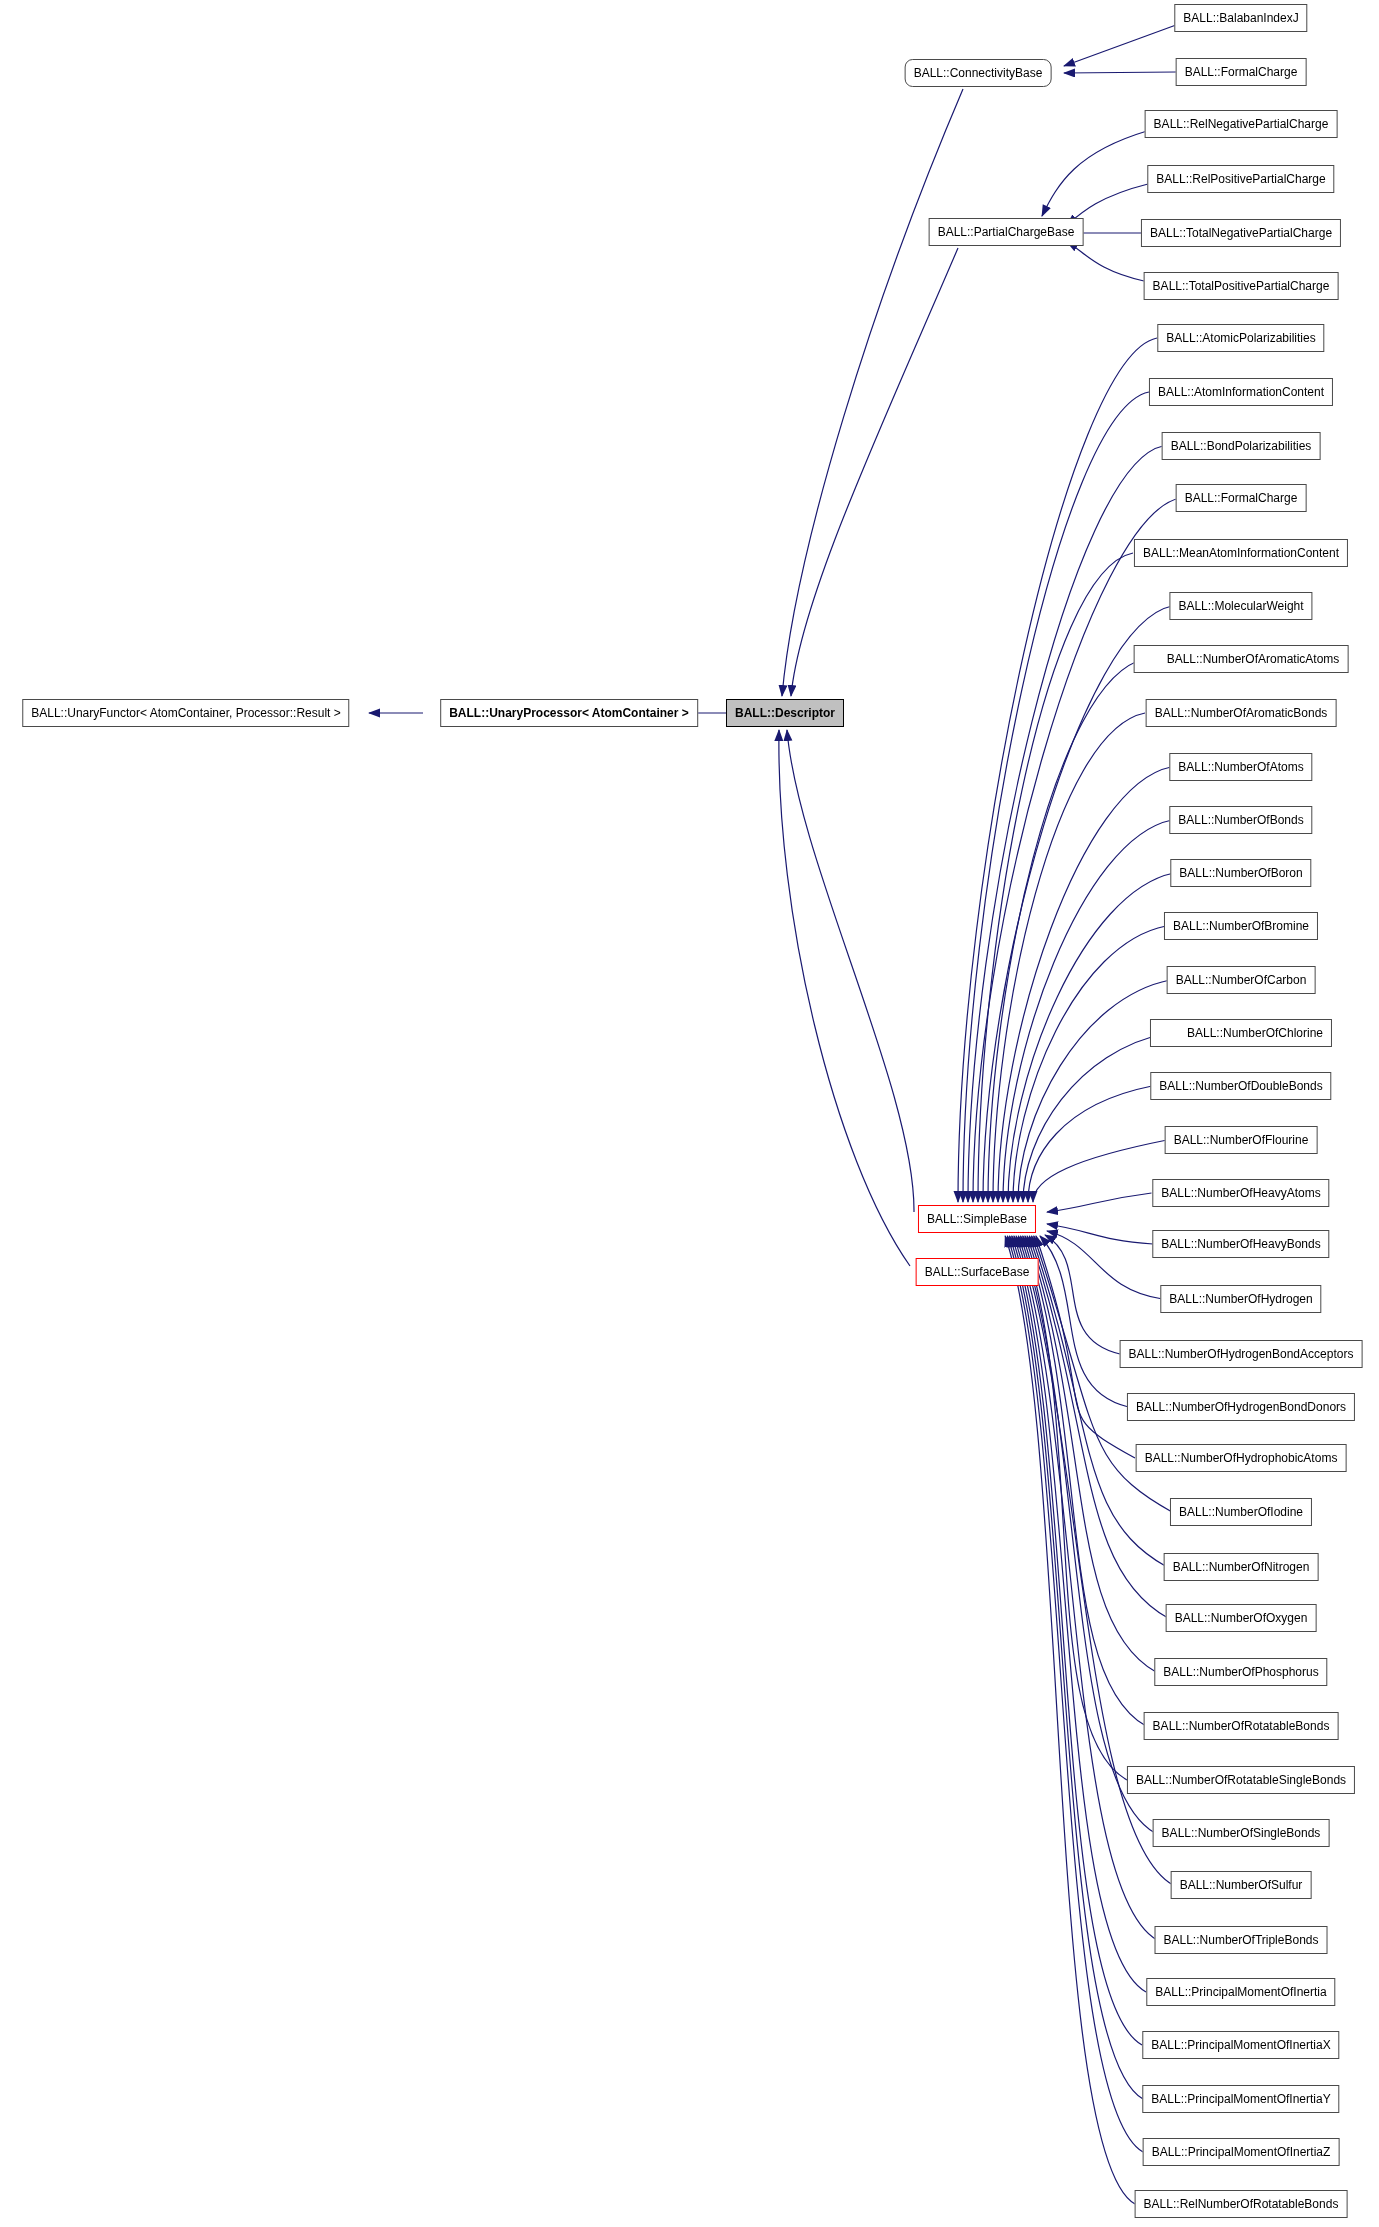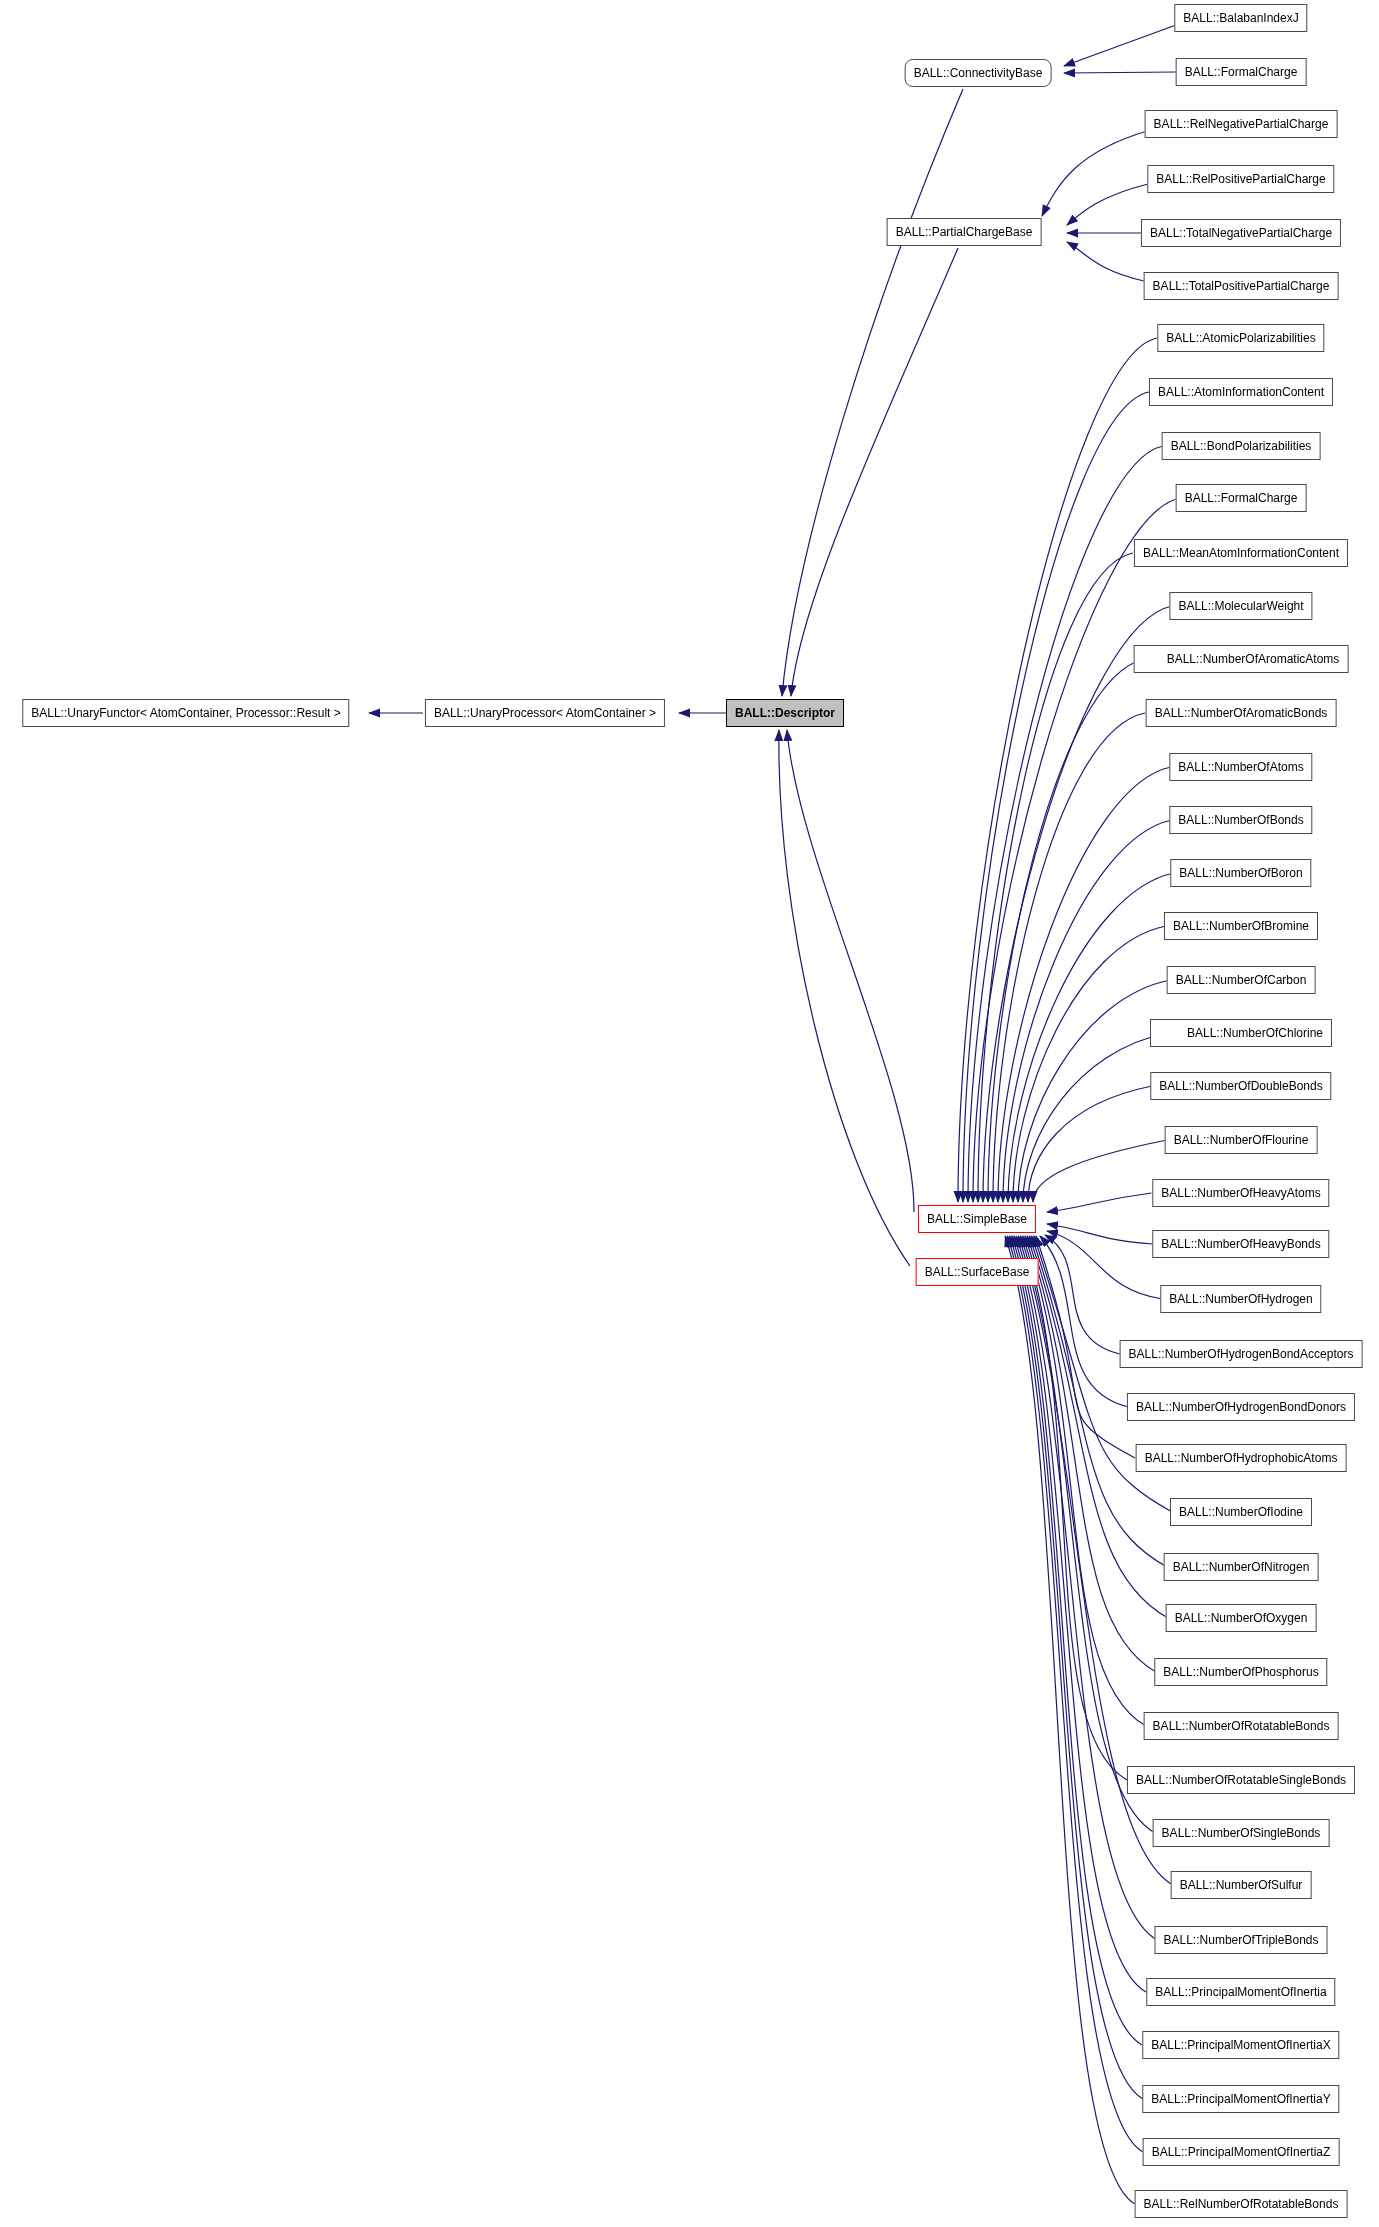--- a/index.html
+++ b/index.html
@@ -69,24 +69,24 @@
         <path d="M1157,1940 C1067,1890 1081.2,1430 1016.2,1236" fill="none" stroke="#191970" stroke-width="1.2" marker-end="url(#arrow)"></path>
         <path d="M1146,1992 C1056,1942 1079,1430 1014,1236" fill="none" stroke="#191970" stroke-width="1.2" marker-end="url(#arrow)"></path>
         <path d="M1142,2045 C1052,1995 1076.8,1430 1011.8,1236" fill="none" stroke="#191970" stroke-width="1.2" marker-end="url(#arrow)"></path>
         <path d="M1143,2099 C1053,2049 1074.6,1430 1009.6,1236" fill="none" stroke="#191970" stroke-width="1.2" marker-end="url(#arrow)"></path>
         <path d="M1143,2152 C1053,2102 1072.4,1430 1007.4,1236" fill="none" stroke="#191970" stroke-width="1.2" marker-end="url(#arrow)"></path>
         <path d="M1135,2204 C1045,2154 1070.2,1430 1005.2,1236" fill="none" stroke="#191970" stroke-width="1.2" marker-end="url(#arrow)"></path>
       </g>
   </svg>
   <div id="node-layer">
       <div class="node" style="left: 186px; top: 713px;">BALL::UnaryFunctor&lt; AtomContainer, Processor::Result &gt;</div>
-      <div class="node" style="left: 545px; top: 713px;">BALL::UnaryProcessor&lt; AtomContainer &gt;</div>
+      <div class="node" style="left: 569px; top: 713px; font-weight: bold;">BALL::UnaryProcessor&lt; AtomContainer &gt;</div>
       <div class="node current" style="left: 785px; top: 713px; font-weight: bold;">BALL::Descriptor</div>
       <div class="node" style="left: 978px; top: 73px; border-radius: 8px;">BALL::ConnectivityBase</div>
-      <div class="node" style="left: 964px; top: 232px;">BALL::PartialChargeBase</div>
+      <div class="node" style="left: 1006px; top: 232px;">BALL::PartialChargeBase</div>
       <div class="node truncated" style="left: 977px; top: 1219px;">BALL::SimpleBase</div>
       <div class="node truncated" style="left: 977px; top: 1272px;">BALL::SurfaceBase</div>
       <div class="node" style="left: 1241px; top: 18px;">BALL::BalabanIndexJ</div>
       <div class="node" style="left: 1241px; top: 72px;">BALL::FormalCharge</div>
       <div class="node" style="left: 1241px; top: 124px;">BALL::RelNegativePartialCharge</div>
       <div class="node" style="left: 1241px; top: 179px;">BALL::RelPositivePartialCharge</div>
       <div class="node" style="left: 1241px; top: 233px;">BALL::TotalNegativePartialCharge</div>
       <div class="node" style="left: 1241px; top: 286px;">BALL::TotalPositivePartialCharge</div>
       <div class="node" style="left: 1241px; top: 338px;">BALL::AtomicPolarizabilities</div>
       <div class="node" style="left: 1241px; top: 392px;">BALL::AtomInformationContent</div>

